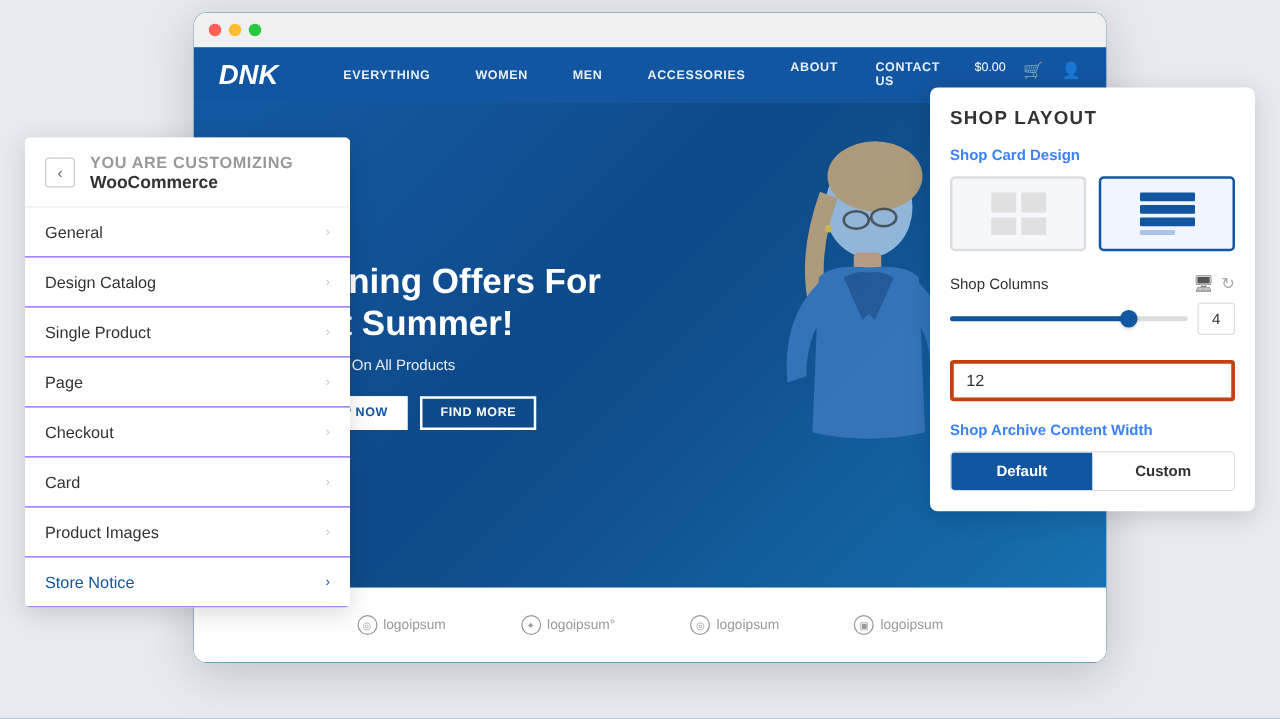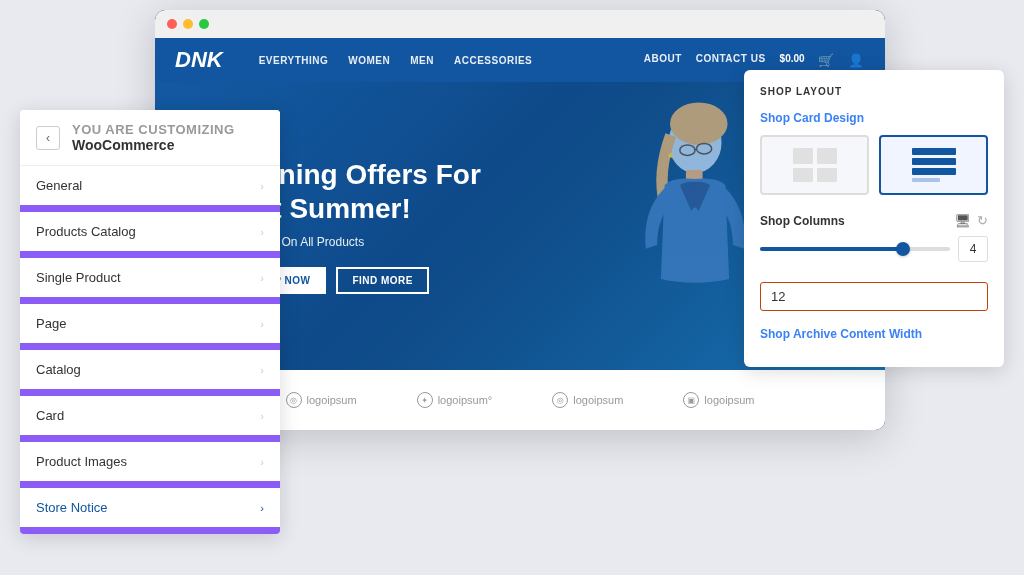--- a/index.html
+++ b/index.html
@@ -11,21 +11,21 @@
       font-family: -apple-system, BlinkMacSystemFont, 'Segoe UI', sans-serif;
       position: relative;
     }
 
     
     .browser-window {
       position: absolute;
       left: 155px;
       top: 10px;
       width: 730px;
-      height: 420px;
+      height: 520px;
       background: #0369a1;
       border-radius: 10px;
       box-shadow: 0 8px 40px rgba(0,0,0,0.18);
       overflow: hidden;
     }
 
     .browser-titlebar {
       background: #f0f0f0;
       height: 28px;
       display: flex;
@@ -69,30 +69,31 @@
       font-style: italic;
       margin-right: 16px;
     }
     .nav-item {
       color: rgba(255,255,255,0.9);
       font-size: 10px;
       font-weight: 600;
       text-transform: uppercase;
       letter-spacing: 0.5px;
       cursor: pointer;
+      margin-left: 16px;
     }
     .nav-right {
       margin-left: auto;
       display: flex;
       gap: 14px;
     }
     .nav-price {
       color: #fff;
       font-size: 10px;
-      font-weight: 700;
+      font-weight: 400;
     }
 
     
     .hero {
       position: relative;
       height: calc(100% - 44px - 60px);
       background: linear-gradient(135deg, #1565a8 0%, #0d4a8a 40%, #1a7ab5 100%);
       display: flex;
       align-items: center;
       overflow: hidden;
@@ -239,21 +240,21 @@
 
     .customizer-menu {
       list-style: none;
     }
 
     .customizer-menu-item {
       display: flex;
       align-items: center;
       justify-content: space-between;
       padding: 12px 16px;
-      border-bottom: 7px solid #8b5cf6;
+      border-bottom: 1px solid #8b5cf6;
       cursor: pointer;
       font-size: 13px;
       color: #333;
       transition: background 0.15s;
     }
 
     .customizer-menu-item.active {
       color: #1255a0;
     }
 
@@ -273,21 +274,21 @@
       top: 70px;
       width: 260px;
       background: #fff;
       border-radius: 6px;
       box-shadow: 0 4px 20px rgba(0,0,0,0.15);
       padding: 16px;
       z-index: 10;
     }
 
     .panel-title {
-      font-size: 10px;
+      font-size: 15px;
       font-weight: 700;
       text-transform: uppercase;
       letter-spacing: 1px;
       color: #333;
       margin-bottom: 14px;
     }
 
     .section-label {
       font-size: 12px;
       font-weight: 600;
@@ -325,21 +326,21 @@
     
     .shop-columns-row {
       display: flex;
       align-items: center;
       gap: 6px;
       margin-bottom: 8px;
     }
 
     .section-label-inline {
       font-size: 12px;
-      font-weight: 700;
+      font-weight: 400;
       color: #333;
       flex: 1;
     }
 
     .monitor-icon {
       font-size: 13px;
       color: #555;
     }
 
     .refresh-icon {
@@ -404,21 +405,21 @@
       font-weight: 500;
     }
 
     
     .products-per-page-section {
       margin-bottom: 16px;
     }
 
     .input-field {
       width: 100%;
-      border: 1px solid #c2410c;
+      border: 3px solid #c2410c;
       border-radius: 3px;
       padding: 6px 10px;
       font-size: 13px;
       color: #333;
       margin-top: 6px;
     }
 
     
     .width-toggle {
       display: flex;
@@ -546,33 +547,33 @@
       <div class="customizer-title">WooCommerce</div>
     </div>
   </div>
 
   <ul class="customizer-menu">
     <li class="customizer-menu-item">
       <span>General</span>
       <span class="chevron-right">›</span>
     </li>
     <li class="customizer-menu-item">
-      <span>Products Catalog</span>
+      <span>Design Catalog</span>
       <span class="chevron-right">›</span>
     </li>
     <li class="customizer-menu-item">
       <span>Single Product</span>
       <span class="chevron-right">›</span>
     </li>
     <li class="customizer-menu-item">
       <span>Page</span>
       <span class="chevron-right">›</span>
     </li>
     <li class="customizer-menu-item">
-      <span>Catalog</span>
+      <span>Checkout</span>
       <span class="chevron-right">›</span>
     </li>
     <li class="customizer-menu-item">
       <span>Card</span>
       <span class="chevron-right">›</span>
     </li>
     <li class="customizer-menu-item">
       <span>Product Images</span>
       <span class="chevron-right">›</span>
     </li>
@@ -620,14 +621,18 @@
     </div>
     <div class="value-box">4</div>
   </div>
 
   <div class="products-per-page-section">
     <input class="input-field" type="text" value="12" style="">
   </div>
 
   <div>
     <div class="section-label">Shop Archive Content Width</div>
+    <div class="width-toggle">
+      <button class="width-option active">Default</button>
+      <button class="width-option">Custom</button>
+    </div>
   </div>
 </div>
 
 </body></html>

